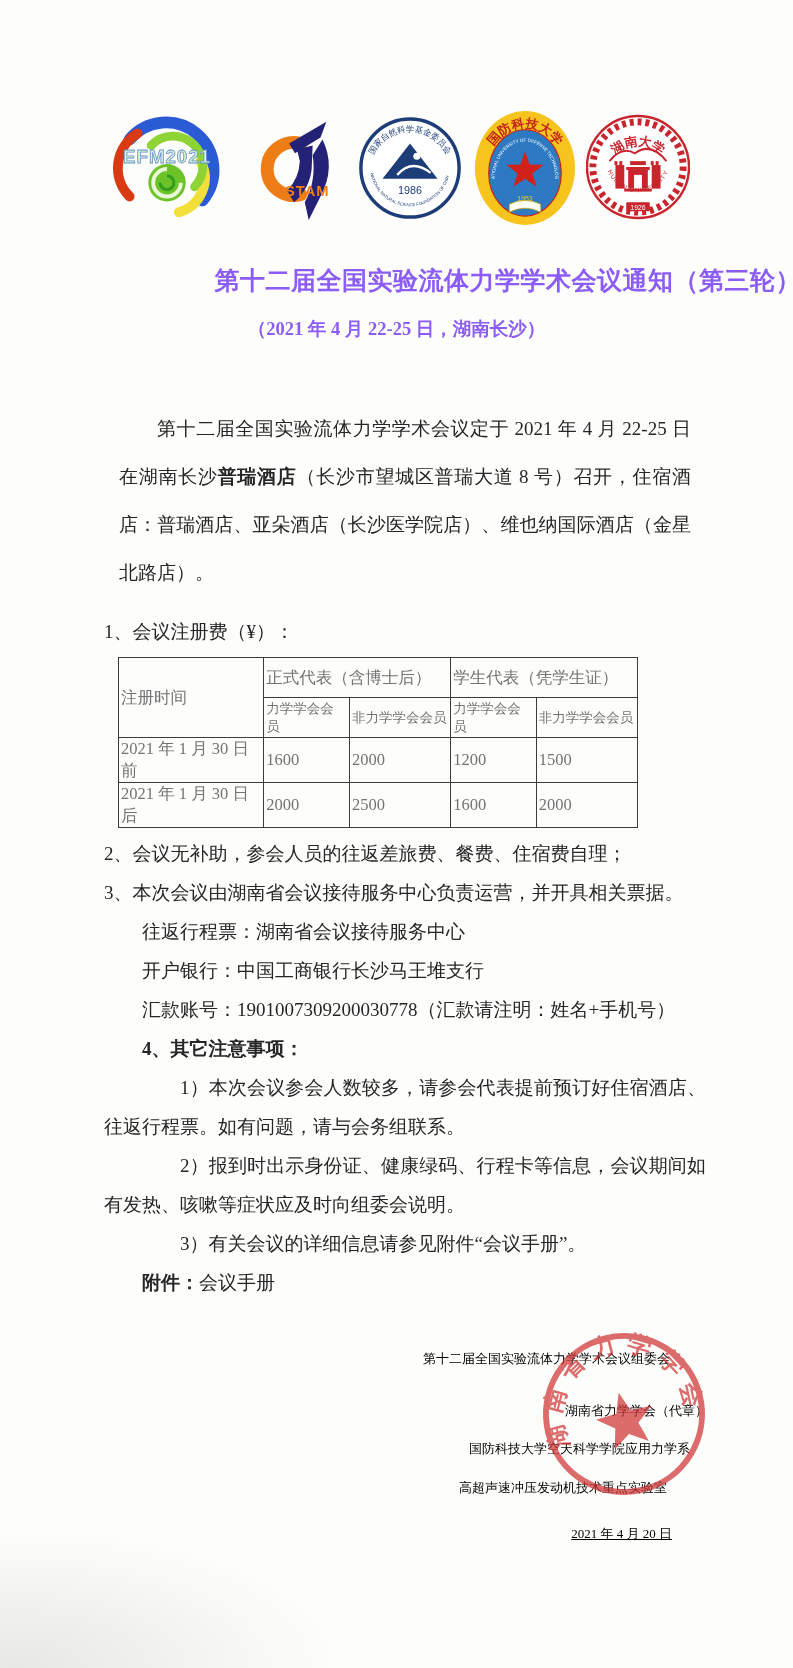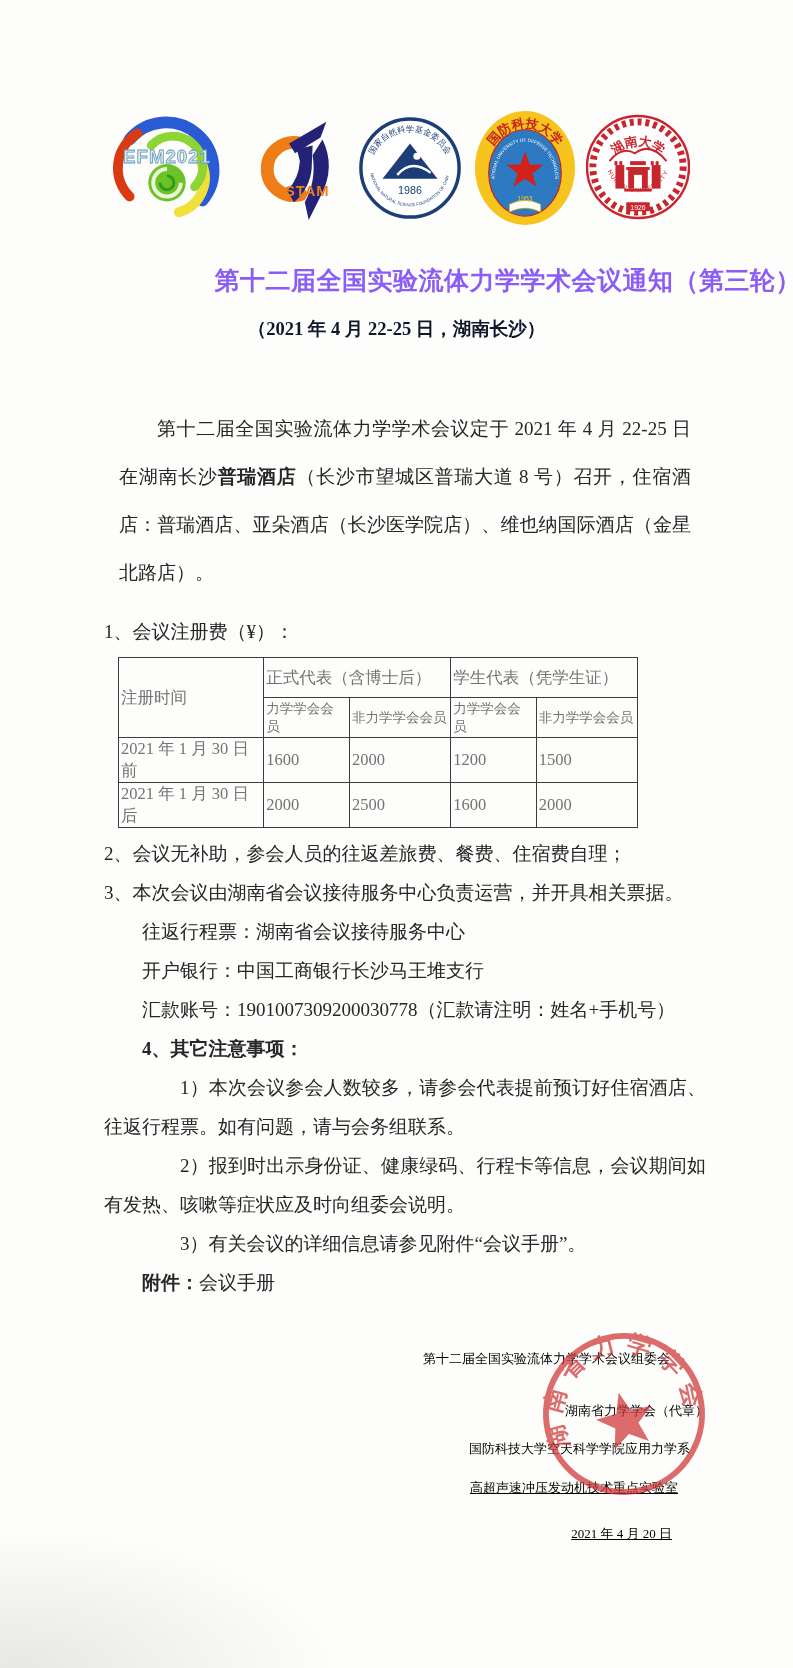--- a/index.html
+++ b/index.html
@@ -15,21 +15,21 @@
     display:flex; justify-content:space-between; align-items:center;
   }
   .logos svg { display:block; }
   
   .title {
     position:absolute; top:256px; left:0; width:100%; margin:8px;
     text-align:right; font-size:25px; font-weight:bold; letter-spacing:0.5px; color:#8b5cf6;
   }
   .subtitle {
     position:absolute; top:316px; left:0; width:100%;
-    text-align:center; font-size:18.5px; font-weight:bold; color:#0f172a;
+    text-align:center; font-size:18.5px; font-weight:bold; color:#8b5cf6;
   }
   
   .body {
     position:absolute; top:390px; left:104px; width:602px;
     font-size:19px;
   }
   .intro { margin:15px; line-height:48px; text-indent:2em; text-align:justify; }
   .bl { margin:0; line-height:39px; }
   .item1 { margin-top:0; }
   .ind { margin-left:38px; }
@@ -51,21 +51,21 @@
   table.fee col.c3 { width:16.5%; }
   table.fee col.c4 { width:19.5%; }
   
   .signatures {
     position:absolute; top:1340px; right:90px; text-align:right;
     font-size:13px; line-height:38.5px; color:#000000;
   }
   .signatures .sig:nth-child(1){ margin-right:33px; }
   .signatures .sig:nth-child(2){ margin-right:-5px;margin-top:13px; }
   .signatures .sig:nth-child(3){ margin-right:13px; }
-  .signatures .sig:nth-child(4){ margin-right:25px;text-decoration:underline; }
+  .signatures .sig:nth-child(4){ margin-right:36px; }
   .signatures .sig:nth-child(5){ margin-right:30px; }
   .sig-date { margin-top:8px; margin-right:31px;text-decoration:underline; }
   
   .stamp { position:absolute; left:536px; top:1324px; }
   
   .corner-shade {
     position:absolute; bottom:0; left:0; width:340px; height:140px;
     background:radial-gradient(ellipse at 5% 100%, rgba(175,175,168,0.28), transparent 70%);
     pointer-events:none;
   }

